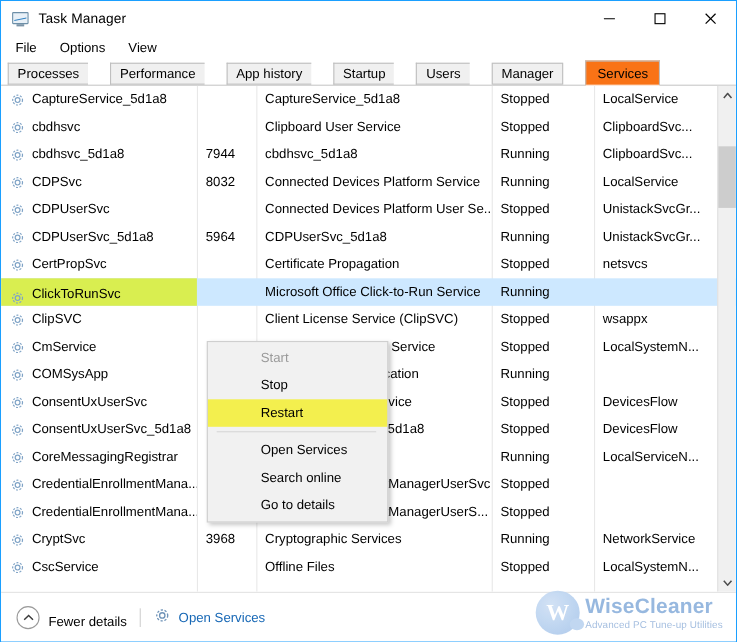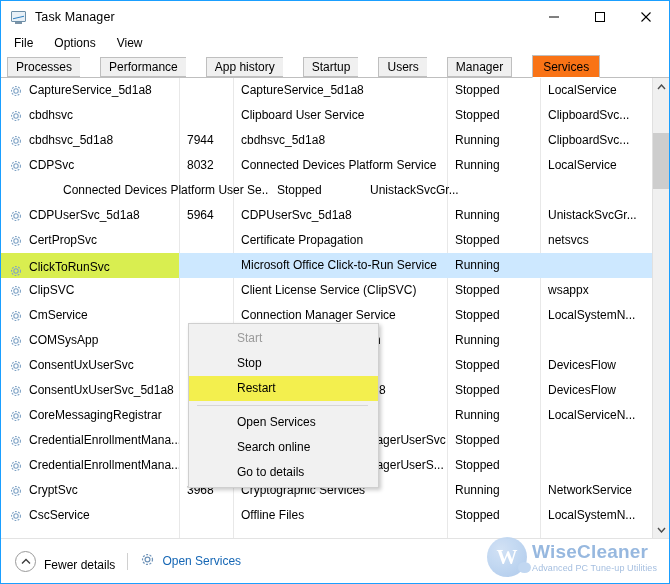--- a/index.html
+++ b/index.html
@@ -331,20 +331,31 @@
               </svg>
             </span>
             <span class="nm">CDPSvc</span>
           </div>
           <div class="cell cell-pid" style="width: 54px;">8032</div>
           <div class="cell cell-desc" style="width: 214px;">Connected Devices Platform Service</div>
           <div class="cell cell-status" style="width: 93px;">Running</div>
           <div class="cell cell-group" style="width: 114px;">LocalService</div>
         </div>
         <div class="row">
+          <div class="cell cell-name" style="width: 178px;">
+            <span class="gear">
+              <svg width="14" height="14" viewBox="0 0 16 16">
+                <g fill="none" stroke="#7fa3c6" stroke-width="1.25">
+                  <circle cx="8" cy="8" r="2.5"></circle>
+                  <circle cx="8" cy="8" r="5.1" stroke-dasharray="2.1 1.6"></circle>
+                </g>
+              </svg>
+            </span>
+            <span class="nm">CDPUserSvc</span>
+          </div>
           <div class="cell cell-pid" style="width: 54px;"></div>
           <div class="cell cell-desc" style="width: 214px;">Connected Devices Platform User Se...</div>
           <div class="cell cell-status" style="width: 93px;">Stopped</div>
           <div class="cell cell-group" style="width: 114px;">UnistackSvcGr...</div>
         </div>
         <div class="row">
           <div class="cell cell-name" style="width: 178px;">
             <span class="gear">
               <svg width="14" height="14" viewBox="0 0 16 16">
                 <g fill="none" stroke="#7fa3c6" stroke-width="1.25">
@@ -573,21 +584,21 @@
           </svg>
       </div>
       <div class="thumb" id="scroll-thumb" style="top: 55.34px; height: 55.38px;"></div>
       <div class="arrow bottom">
         <svg width="9" height="6" viewBox="0 0 9 6">
             <polyline points="1,1 4.5,5 8,1" fill="none" stroke="#4d4d4d" stroke-width="1.4"></polyline>
           </svg>
       </div>
     </div>
 
-    <div class="ctxmenu" id="ctxmenu" style="left:187px;top:245px;width:191px;">
+    <div class="ctxmenu" id="ctxmenu" style="left:187px;top:232px;width:165px;">
         <div class="ctxitem disabled">Start</div>
         <div class="ctxitem">Stop</div>
         <div class="ctxitem highlight">Restart</div>
         <div class="ctxsep"></div>
         <div class="ctxitem">Open Services</div>
         <div class="ctxitem">Search online</div>
         <div class="ctxitem">Go to details</div>
       </div>
 
   </div>

